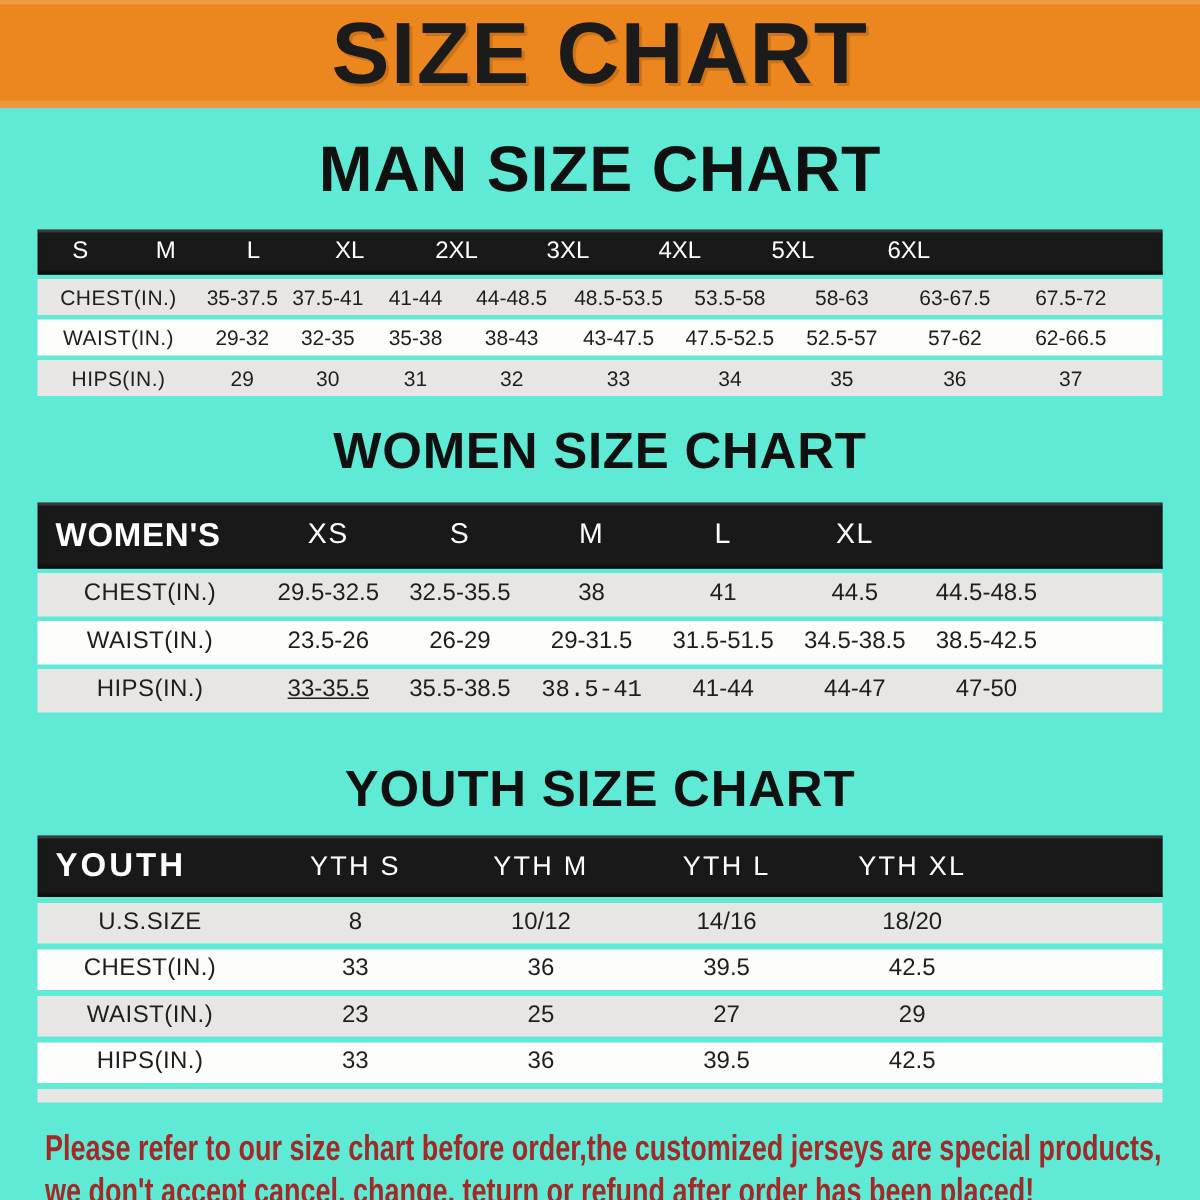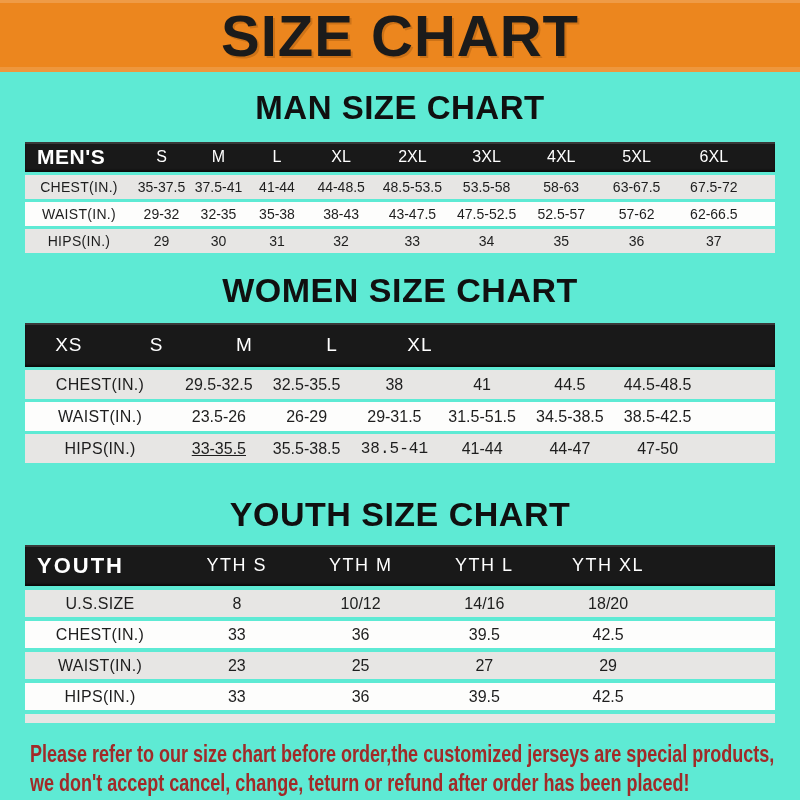--- a/index.html
+++ b/index.html
@@ -12,21 +12,21 @@
     height:72px;display:flex;align-items:center;justify-content:center;
     box-shadow:inset 0 3px 0 rgba(255,255,255,.18), inset 0 -5px 0 rgba(255,255,255,.14);
   }
   .banner-title{
     font-size:58px;font-weight:bold;letter-spacing:1px;line-height:1;
     color:#1b1b1b;text-shadow:2px 2px 0 rgba(90,45,0,.22);
   }
   
   .section-title{margin:0;text-align:center;font-weight:bold;color:#101010;line-height:1.15;}
   .section-title span{display:inline-block;letter-spacing:.5px;}
-  #title-man{margin-top:17px;font-size:33px;}
+  #title-man{margin-top:17px;font-size:43px;}
   #title-women{margin-top:18px;font-size:34px;}
   #title-youth{margin-top:32px;font-size:34px;}
   
   .size-table{margin-left:25px;margin-right:25px;}
   #table-men{margin-top:15px;}
   #table-women{margin-top:13px;}
   #table-youth{margin-top:11px;}
   .trow{display:flex;align-items:stretch;width:100%;}
   .cell{display:flex;align-items:center;justify-content:center;box-sizing:border-box;}
   .thead{
@@ -65,21 +65,20 @@
 
   <header class="banner" style="background: rgb(236, 134, 30);">
     <div class="banner-title">SIZE CHART</div>
   </header>
 
   <h2 class="section-title" id="title-man">
     <span>MAN SIZE CHART</span>
   </h2>
   <div class="size-table" id="table-men">
       <div class="trow thead" style="background: rgb(25, 25, 25);">
-        <div class="cell corner" style="flex: 0 0 14.4%;">MEN'S</div>
         <div class="cell hcell" style="flex: 0 0 7.6%;">S</div>
         <div class="cell hcell" style="flex: 0 0 7.6%;">M</div>
         <div class="cell hcell" style="flex: 0 0 8%;">L</div>
         <div class="cell hcell" style="flex: 0 0 9.1%;">XL</div>
         <div class="cell hcell" style="flex: 0 0 9.9%;">2XL</div>
         <div class="cell hcell" style="flex: 0 0 9.9%;">3XL</div>
         <div class="cell hcell" style="flex: 0 0 10%;">4XL</div>
         <div class="cell hcell" style="flex: 0 0 10.1%;">5XL</div>
         <div class="cell hcell" style="flex: 0 0 10.5%;">6XL</div>
       </div>
@@ -119,20 +118,21 @@
         <div class="cell vcell" style="flex: 0 0 10.1%;">36</div>
         <div class="cell vcell" style="flex: 0 0 10.5%;">37</div>
       </div>
     </div>
 
   <h2 class="section-title" id="title-women">
     <span>WOMEN SIZE CHART</span>
   </h2>
   <div class="size-table" id="table-women">
       <div class="trow thead" style="background: rgb(25, 25, 25);">
+        <div class="cell corner" style="flex: 0 0 20%;">WOMEN'S</div>
         <div class="cell hcell" style="flex: 0 0 11.7%;">XS</div>
         <div class="cell hcell" style="flex: 0 0 11.7%;">S</div>
         <div class="cell hcell" style="flex: 0 0 11.7%;">M</div>
         <div class="cell hcell" style="flex: 0 0 11.7%;">L</div>
         <div class="cell hcell" style="flex: 0 0 11.7%;">XL</div>
       </div>
       <div class="trow drow" style="background: rgb(231, 230, 228);">
         <div class="cell rlabel" style="flex: 0 0 20%;">CHEST(IN.)</div>
         <div class="cell vcell" style="flex: 0 0 11.7%;">29.5-32.5</div>
         <div class="cell vcell" style="flex: 0 0 11.7%;">32.5-35.5</div>

